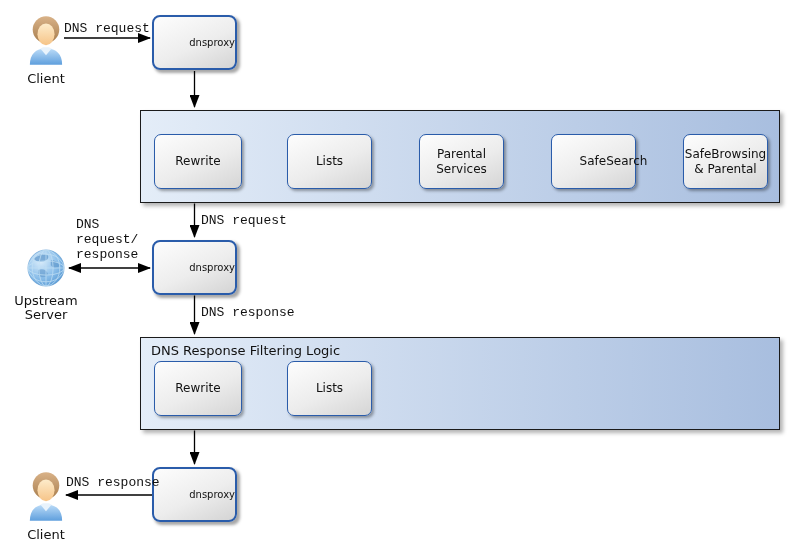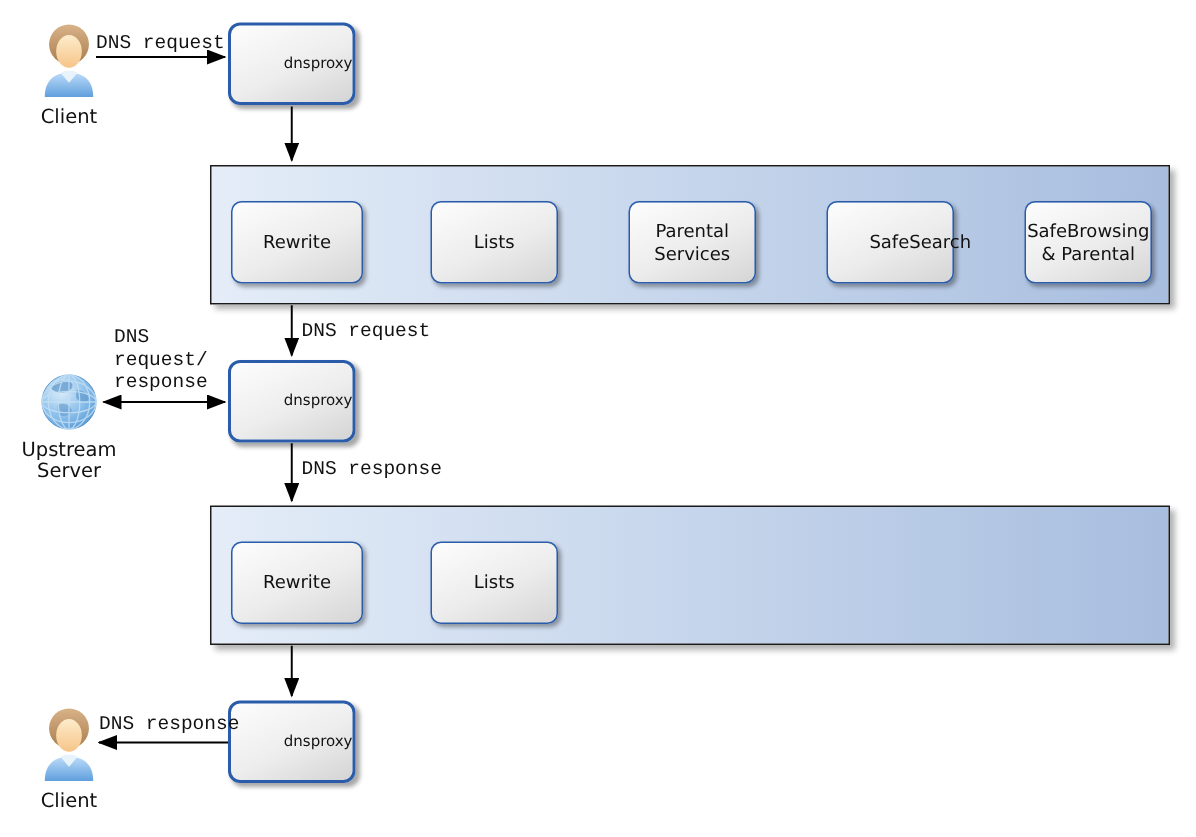--- a/index.html
+++ b/index.html
@@ -192,20 +192,21 @@
 request/
 response</div>
 
   <div class="proxy-box" style="left:152px; top:240px;">
     <span>dnsproxy</span>
   </div>
 
   <div class="edge-label" style="left:201px; top:305px;">DNS response</div>
 
   <div class="container-box" style="top:337px;">
+    <div class="container-title">DNS Response Filtering Logic</div>
     <div class="inner-box" style="left:13px; width:88px;">Rewrite</div>
     <div class="inner-box" style="left:146px;">Lists</div>
   </div>
 
   <div class="proxy-box" style="left:152px; top:467px;">
     <span>dnsproxy</span>
   </div>
 
   <div class="edge-label" style="left:66px; top:475px;">DNS response</div>
 

